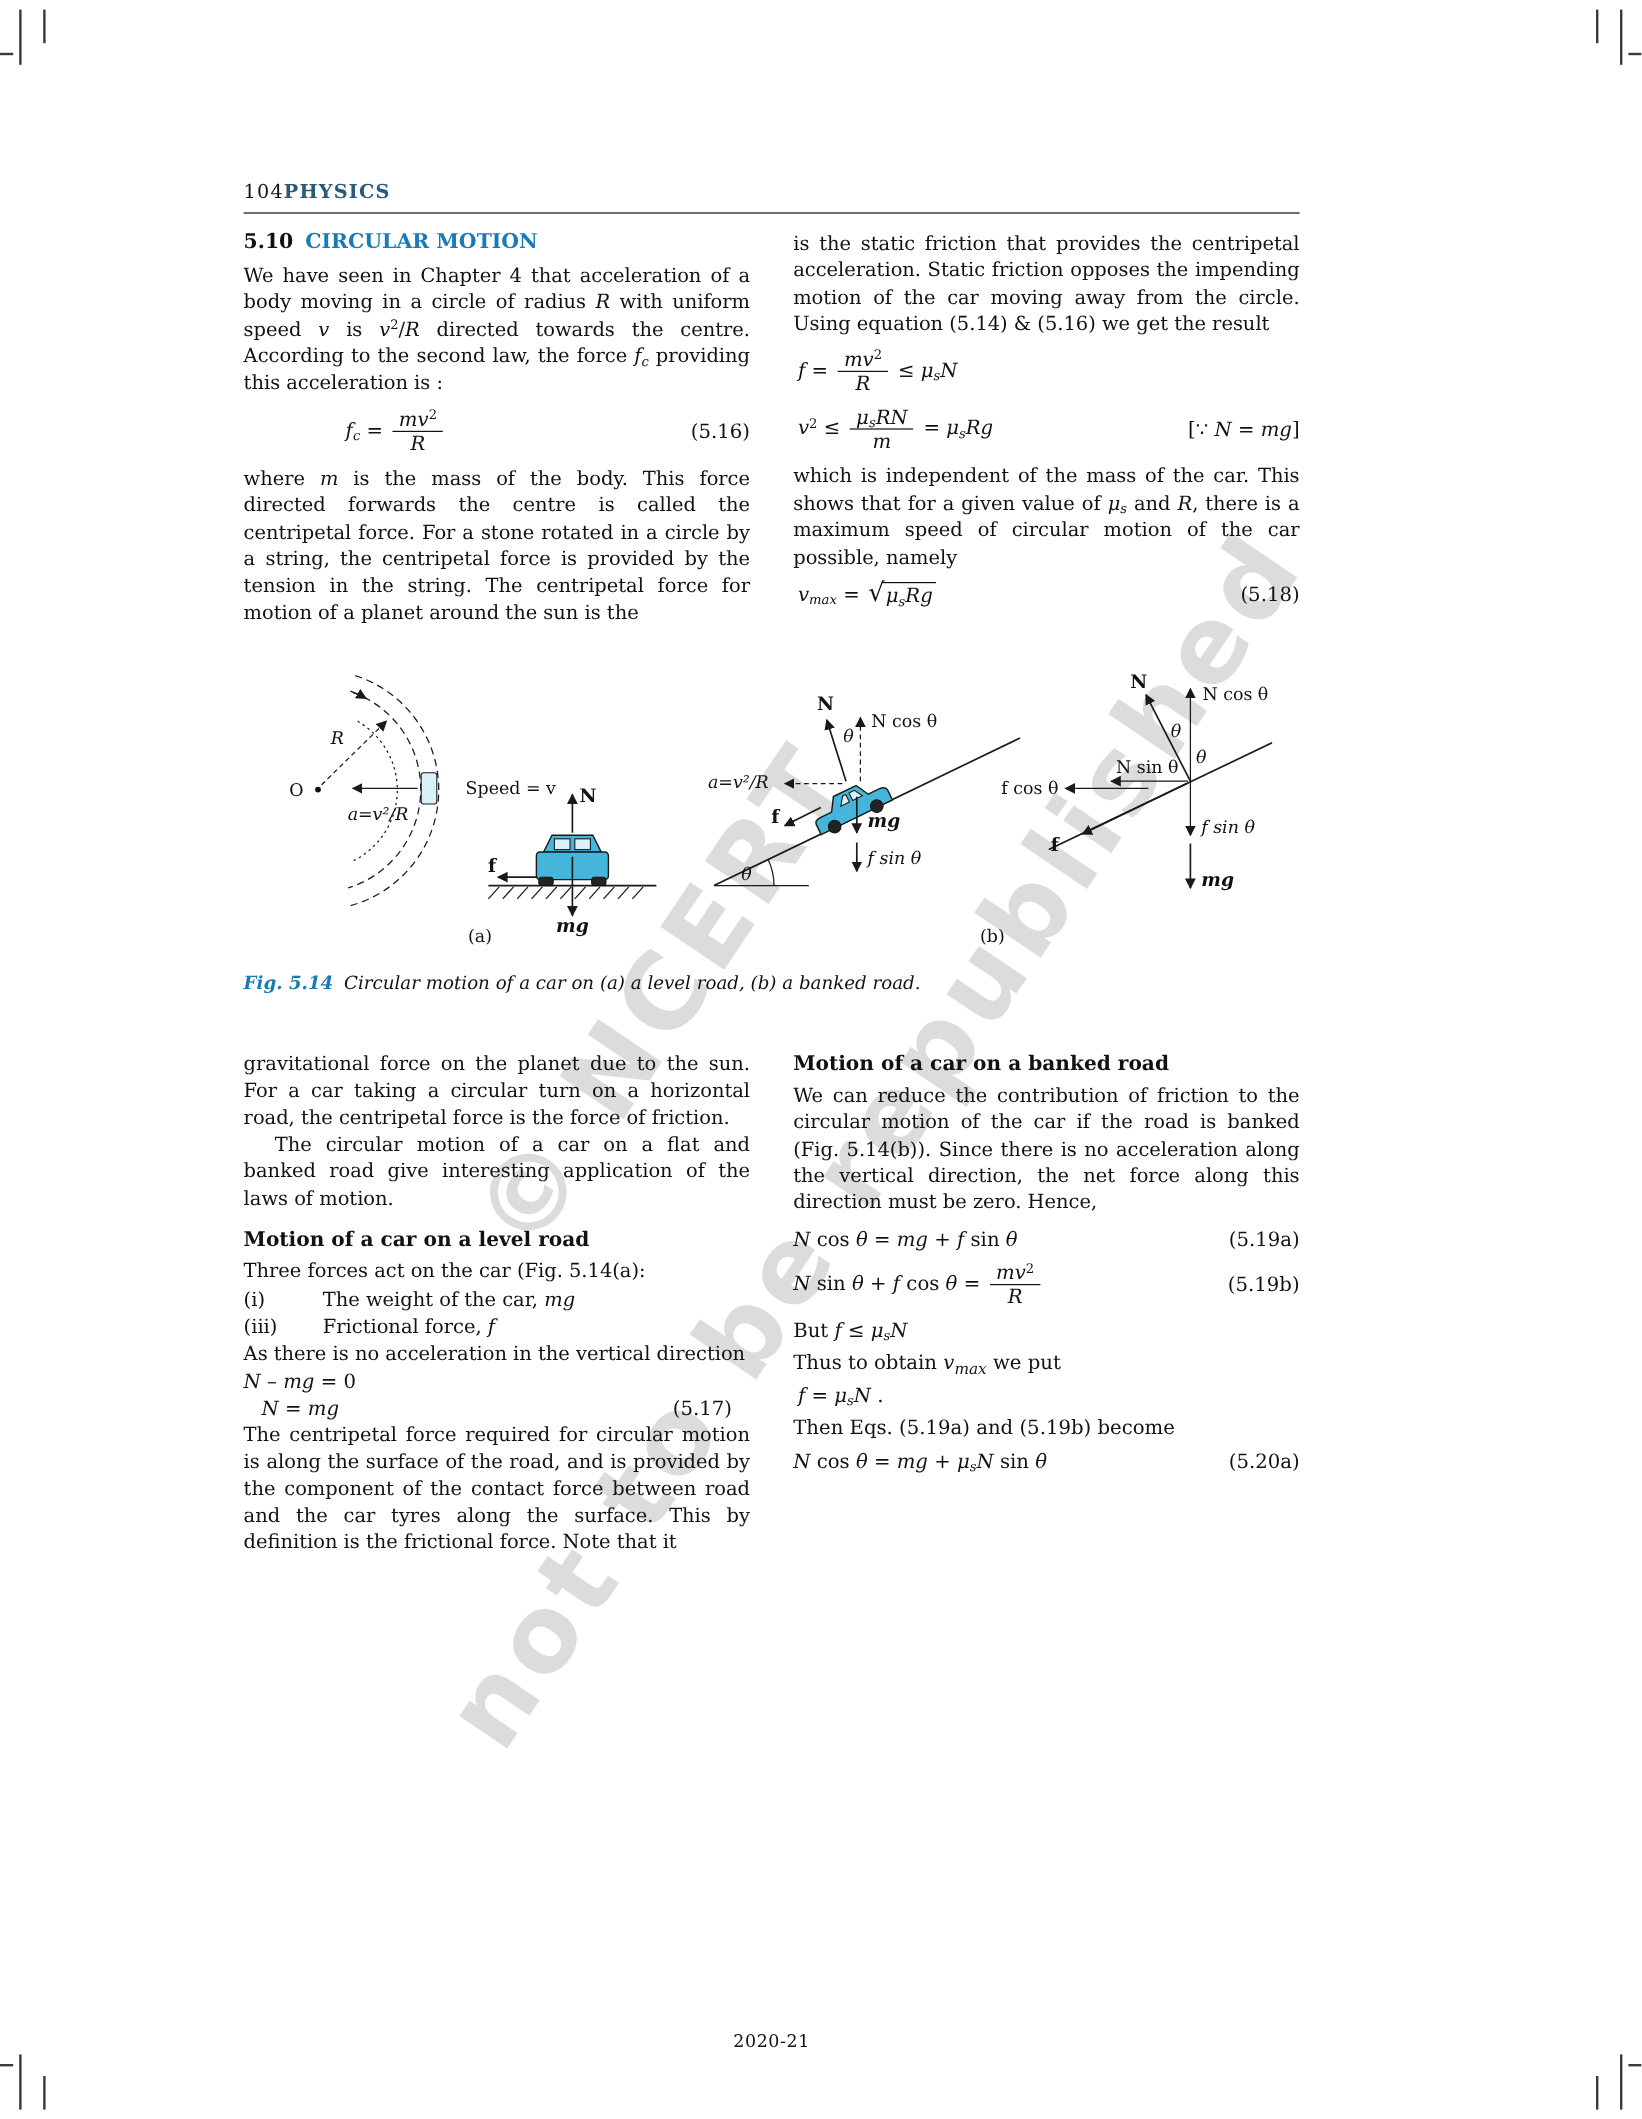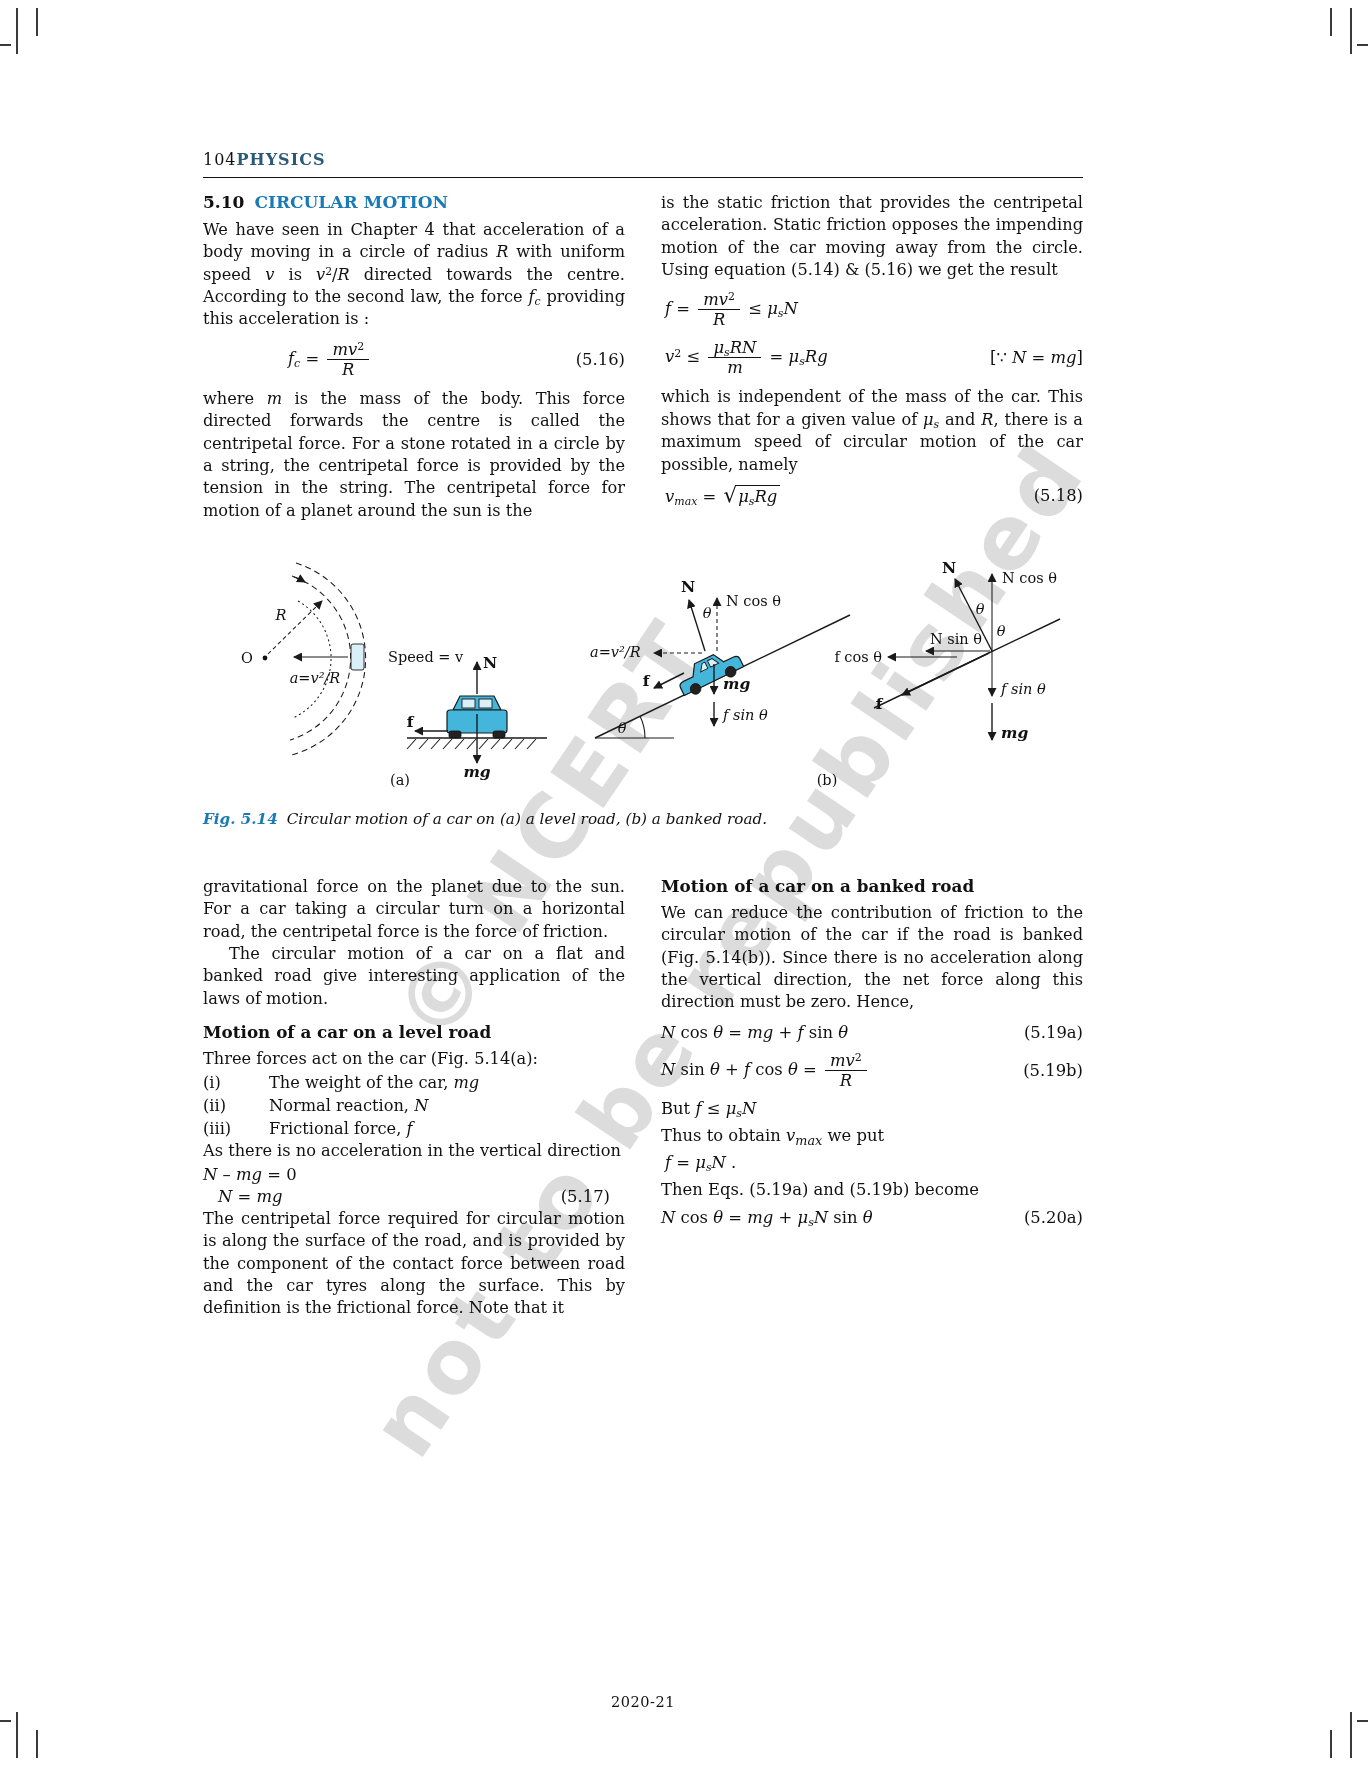--- a/index.html
+++ b/index.html
@@ -320,24 +320,20 @@
     <div class="col">
       <p><span>gravitational force on the planet due to the sun. For a car taking a circular turn on a horizontal road, the centripetal force is the force of friction.</span></p>
       <p class="indent"><span>The circular motion of a car on a flat and banked road give interesting application of the laws of motion.</span></p>
       <h3 class="sub-h">Motion of a car on a level road</h3>
       <p><span>Three forces act on the car (Fig. 5.14(a):</span></p>
       <div class="li">
         <span class="li-marker">(i)</span>
         <span><span>The weight of the car, </span><span class="sg-i">mg</span></span>
       </div>
       <div class="li">
-        <span class="li-marker">(ii)</span>
-        <span><span>Normal reaction, </span><span class="sg-i">N</span></span>
-      </div>
-      <div class="li">
         <span class="li-marker">(iii)</span>
         <span><span>Frictional force, </span><span class="sg-i">f</span></span>
       </div>
       <p><span>As there is no acceleration in the vertical direction</span></p>
       <div class="eq-line"><span class="sg-i">N</span><span> – </span><span class="sg-i">mg</span><span> = 0</span></div>
       <div class="eq" style="margin:2px 15px">
         <span class="eq-body"><span class="sg-i">N</span><span> = </span><span class="sg-i">mg</span></span>
         <span class="eq-num">(5.17)</span>
       </div>
       <p><span>The centripetal force required for circular motion is along the surface of the road, and is provided by the component of the contact force between road and the car tyres along the surface. This by definition is the frictional force. Note that it</span></p>

